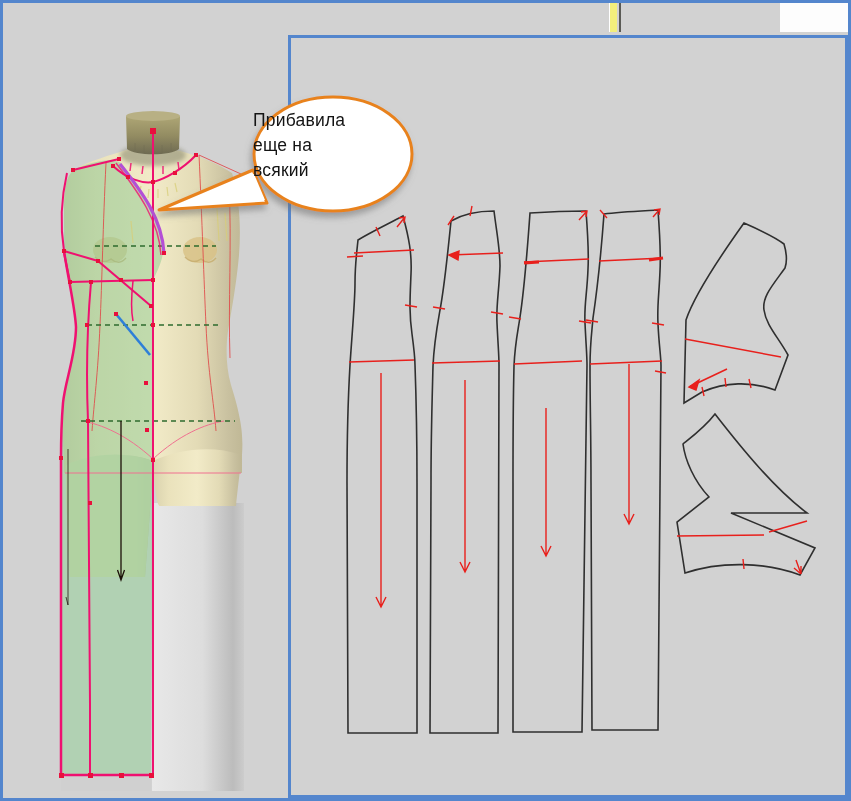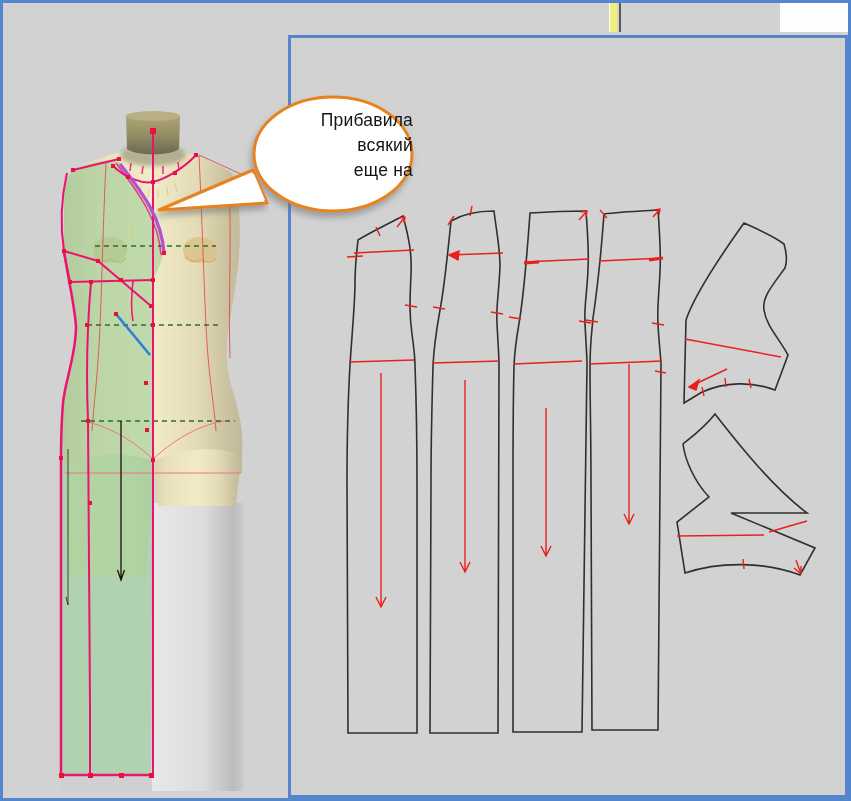--- a/index.html
+++ b/index.html
@@ -11,21 +11,21 @@
   .top-strip{position:absolute;left:0;top:0;width:100%;height:29px;}
   .yellow-line{position:absolute;left:606px;top:0;width:7px;height:29px;background:#f3ef7c;border-left:1px solid #ffffff;}
   .dark-divider{position:absolute;left:616px;top:0;width:2px;height:29px;background:#5a5a55;}
   .white-box{position:absolute;left:777px;top:0;width:68px;height:29px;background:#fdfdfd;}
   .pattern-panel{
     position:absolute;left:285px;top:32px;width:560px;height:763px;
     border:3px solid #5486cd;box-sizing:border-box;background:transparent;
   }
   .scene{position:absolute;left:0;top:0;width:851px;height:801px;}
   .callout-text{
-    position:absolute;left:250px;top:105px;width:160px;text-align:right;
+    position:absolute;left:250px;top:105px;width:160px;text-align:left;
     font-size:17.5px;line-height:25px;color:#141414;letter-spacing:0.2px;
   }
   .callout-text span{display:block;}
 </style>
 </head>
 <body>
 
 <div class="screen">
 
   <div class="top-strip">
@@ -266,17 +266,17 @@
 
     <g filter="url(#bubbleShadow)">
       <path d="M156,207 L250,167 L264,200 Z" fill="#ffffff" stroke="#e8821e" stroke-width="3" stroke-linejoin="round"></path>
       <ellipse cx="330" cy="151" rx="79" ry="57" fill="#ffffff" stroke="#e8821e" stroke-width="3"></ellipse>
       <path d="M170,204 L251,171 L262,197 Z" fill="#ffffff"></path>
     </g>
   </svg>
 
   <div class="callout-text">
     <span>Прибавила</span>
+    <span>еще на</span>
     <span>всякий</span>
-    <span>еще на</span>
   </div>
 
 </div>
 
 </body></html>

